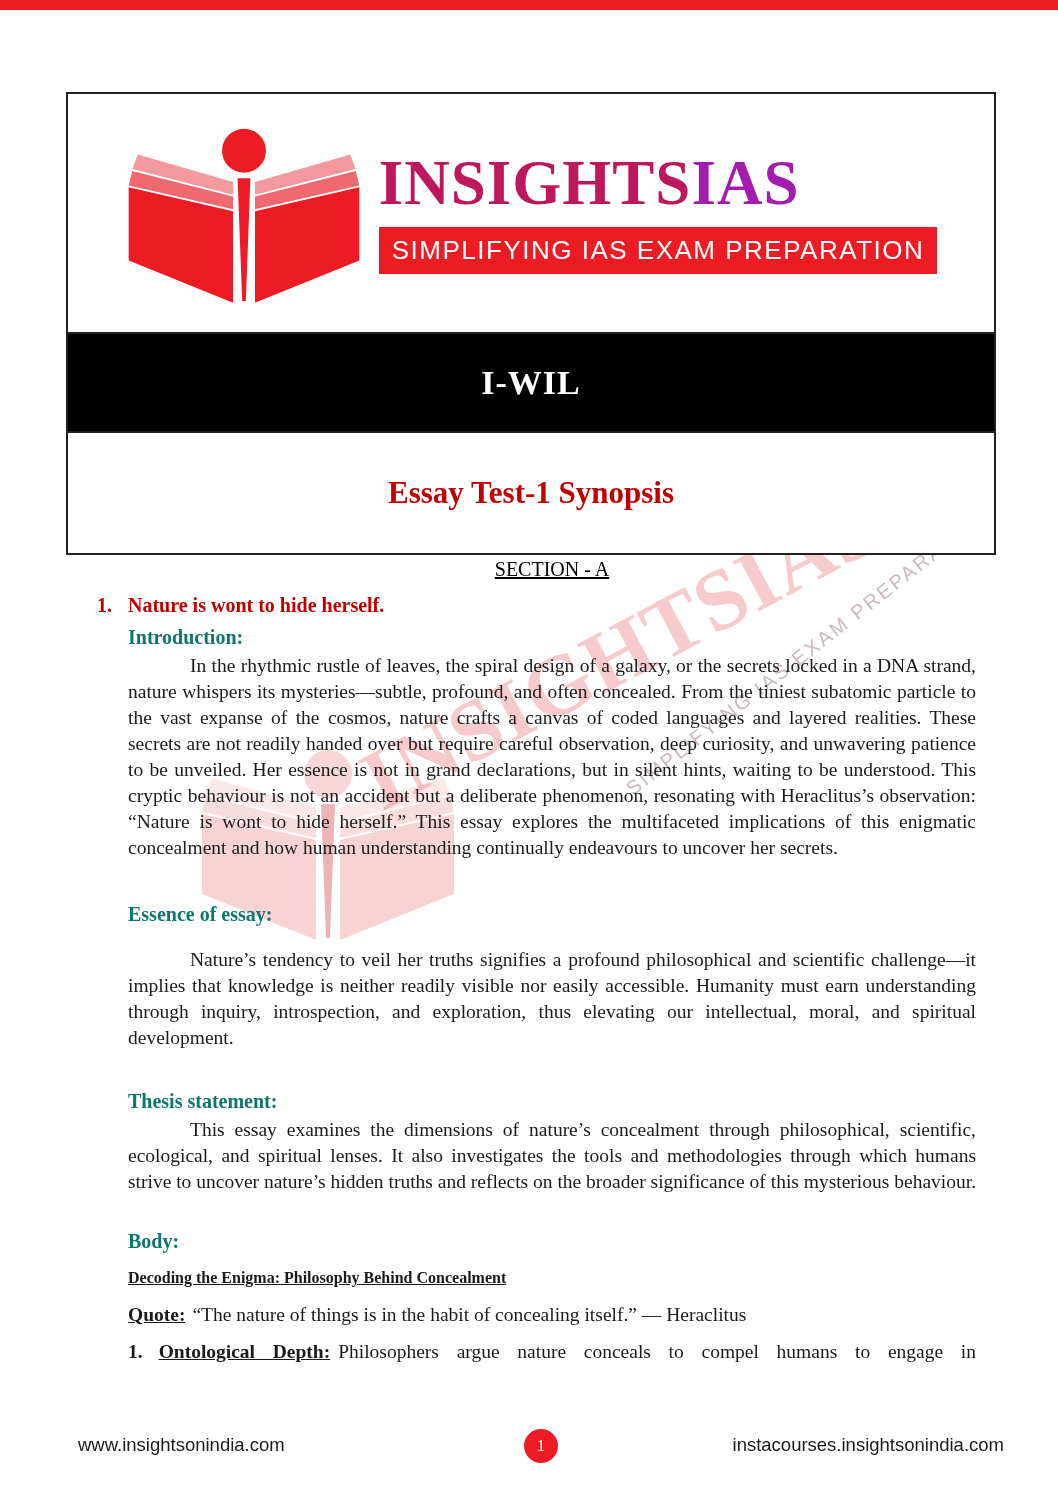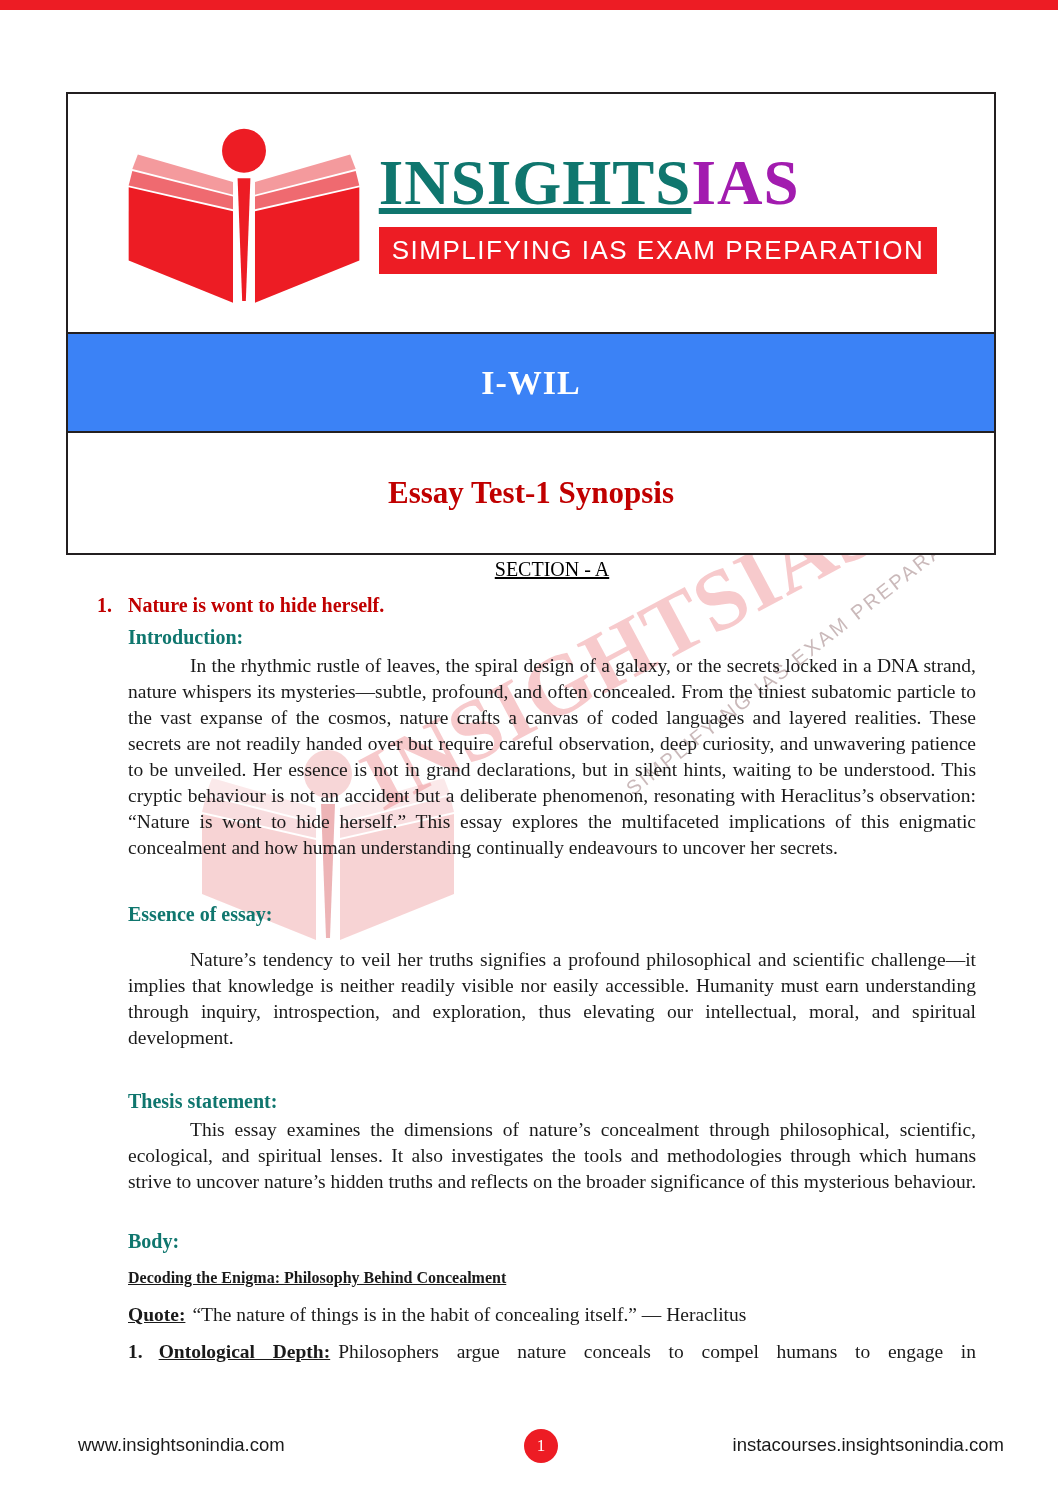--- a/index.html
+++ b/index.html
@@ -10,26 +10,26 @@
   }
   .top-bar { position:absolute; top:0; left:0; width:1058px; height:10px; background:#ed1c24; }
 
   
   .header-box { position:absolute; left:66px; top:92px; width:926px; background:#fff;
                 border:2px solid #231f20; z-index:3; }
   .logo-row { height:238px; display:flex; align-items:center; justify-content:center; gap:16px; }
   .logo-icon { width:238px; height:188px; flex:0 0 auto; }
   .brand-block { display:flex; flex-direction:column; align-items:flex-start; }
   .brand { font-size:63px; font-weight:bold; line-height:1; letter-spacing:1px; }
-  .brand-red { color:#0f766e;text-decoration:underline; }
+  .brand-red { color:#be185d; }
   .brand-gray { color:#a21caf; }
   .tagline { margin-top:12px; background:#ed1c24; color:#fff;
              font-family:"Liberation Sans", sans-serif; font-size:26px; letter-spacing:1.5px;
              padding:8px 13px; display:inline-block; }
-  .iwil-band { height:97px; background:#3b82f6; border-top:2px solid #231f20; border-bottom:2px solid #231f20;
+  .iwil-band { height:97px; background:#000000; border-top:2px solid #231f20; border-bottom:2px solid #231f20;
                display:flex; align-items:center; justify-content:center;
                color:#fff; font-size:34px; font-weight:bold; letter-spacing:1px; }
   .synopsis-band { height:120px; display:flex; align-items:center; justify-content:center;
                    color:#c00000; font-size:31px; font-weight:bold; }
 
   
   .watermark { position:absolute; inset:0; z-index:1; pointer-events:none; }
   .wm-text { position:absolute; left:345px; top:742px; transform:rotate(-28deg); transform-origin:left top;
              font-size:86px; font-weight:bold; white-space:nowrap; letter-spacing:1px;
              color:rgba(232,93,99,0.33); }

